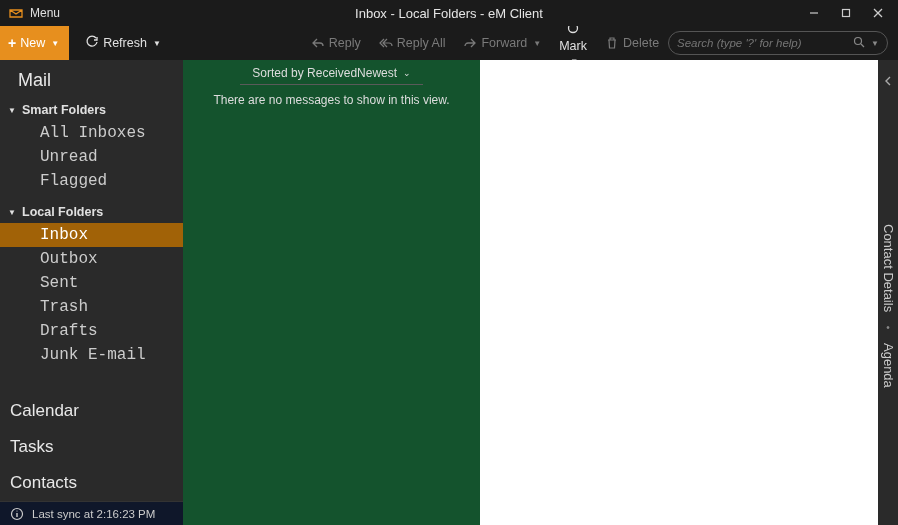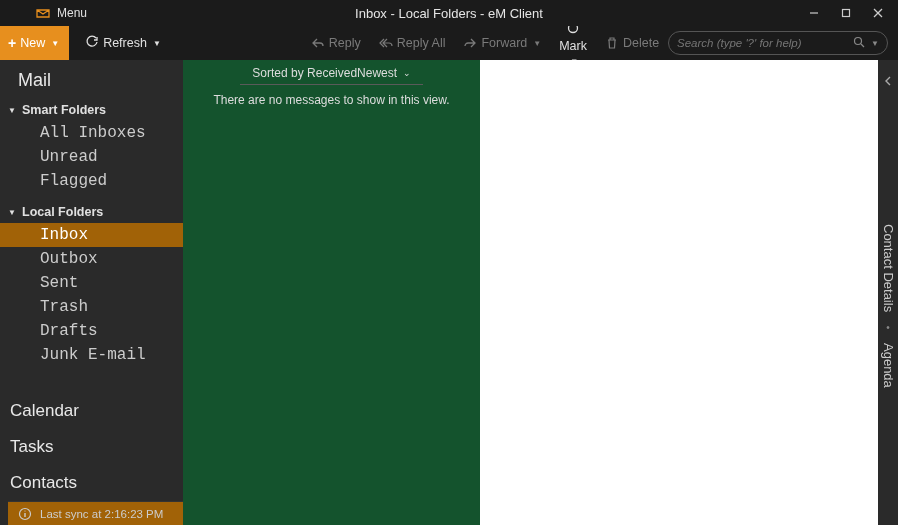--- a/index.html
+++ b/index.html
@@ -1,19 +1,19 @@
 <!DOCTYPE html>
 <html><head>
 <meta charset="utf-8">
 <style>
   * { box-sizing: border-box; margin: 0; padding: 0; font-family: "Segoe UI", Arial, sans-serif; }
   body { width: 898px; height: 525px; background: #2a2a2a; color: #cccccc; overflow: hidden; position: relative; }
 
   
-  .titlebar { height: 26px; background: #1b1b1b; display: flex; align-items: center; position: relative; padding-left: 27px; }
+  .titlebar { height: 26px; background: #1b1b1b; display: flex; align-items: center; position: relative; }
   .titlebar .menu-group { display: flex; align-items: center; gap: 6px; padding-left: 8px; }
   .titlebar .app-icon svg { display: block; }
   .titlebar .menu-label { font-size: 12px; color: #e0e0e0; cursor: pointer; }
   .titlebar .title { position: absolute; left: 0; right: 0; text-align: center; font-size: 13px; color: #e5e5e5; pointer-events: none; }
   .win-controls { margin-left: auto; display: flex; align-items: center; gap: 4px; padding-right: 6px; }
   .win-btn { width: 28px; height: 24px; display: flex; align-items: center; justify-content: center; cursor: pointer; color: #cccccc; }
   .win-btn svg { display:block; }
 
   
   .toolbar { height: 34px; background: #1b1b1b; display: flex; align-items: center; }
@@ -34,21 +34,21 @@
   
   .main { display: flex; height: calc(100% - 60px); }
   .sidebar { width: 183px; background: #2a2a2a; display:flex; flex-direction:column; }
   .sb-header { font-size: 18px; color: #e8e8e8; padding: 10px 10px 8px 18px; font-weight: 300; }
   .sb-section { font-size: 12.5px; color: #e0e0e0; padding: 4px 8px 4px 8px; display:flex; align-items:center; gap:4px; cursor:pointer; font-weight:600;}
   .sb-section .tri { font-size: 8px; display:inline-block; width:10px;}
   .sb-item { font-size: 16px; color: #cccccc; padding: 3px 8px 3px 40px; cursor:pointer;font-family:Liberation Mono, monospace; }
   .sb-item.active { background: #a16207; color: #ffffff; }
   .sb-flex { flex:1; }
   .sb-nav { font-size: 17px; color: #e8e8e8; padding: 8px 10px; font-weight: 300; cursor:pointer; border-top: 0px solid #3a3a3a;}
-  .statusbar { height: 24px; background: #a16207; border-top:1px solid #333; display:flex; align-items:center; padding: 0 10px; gap:8px; font-size:11.5px; color:#cccccc; width:183px;margin-left:8px;}
+  .statusbar { height: 24px; background: #0f172a; border-top:1px solid #333; display:flex; align-items:center; padding: 0 10px; gap:8px; font-size:11.5px; color:#cccccc; width:183px;}
   .statusbar .i svg{display:block;}
 
   .listpane { width: 297px; background: #14532d; display:flex; flex-direction:column;align-items:center; }
   .list-head { display:flex; align-items:center; justify-content:space-between; padding: 6px 12px 4px 12px; font-size:12px; color:#dddddd; border-bottom:1px solid #5a5a5a; margin: 0 6px;}
   .list-head .sort { display:flex; align-items:center; gap:6px; cursor:pointer;}
   .list-empty { text-align:center; font-size:12px; color:#dddddd; padding: 8px 0; }
 
   .preview { flex:1; background: #ffffff; }
 
   .rightbar { width: 20px; background: #2a2a2a; display:flex; flex-direction:column; align-items:center; padding-top:6px; }

